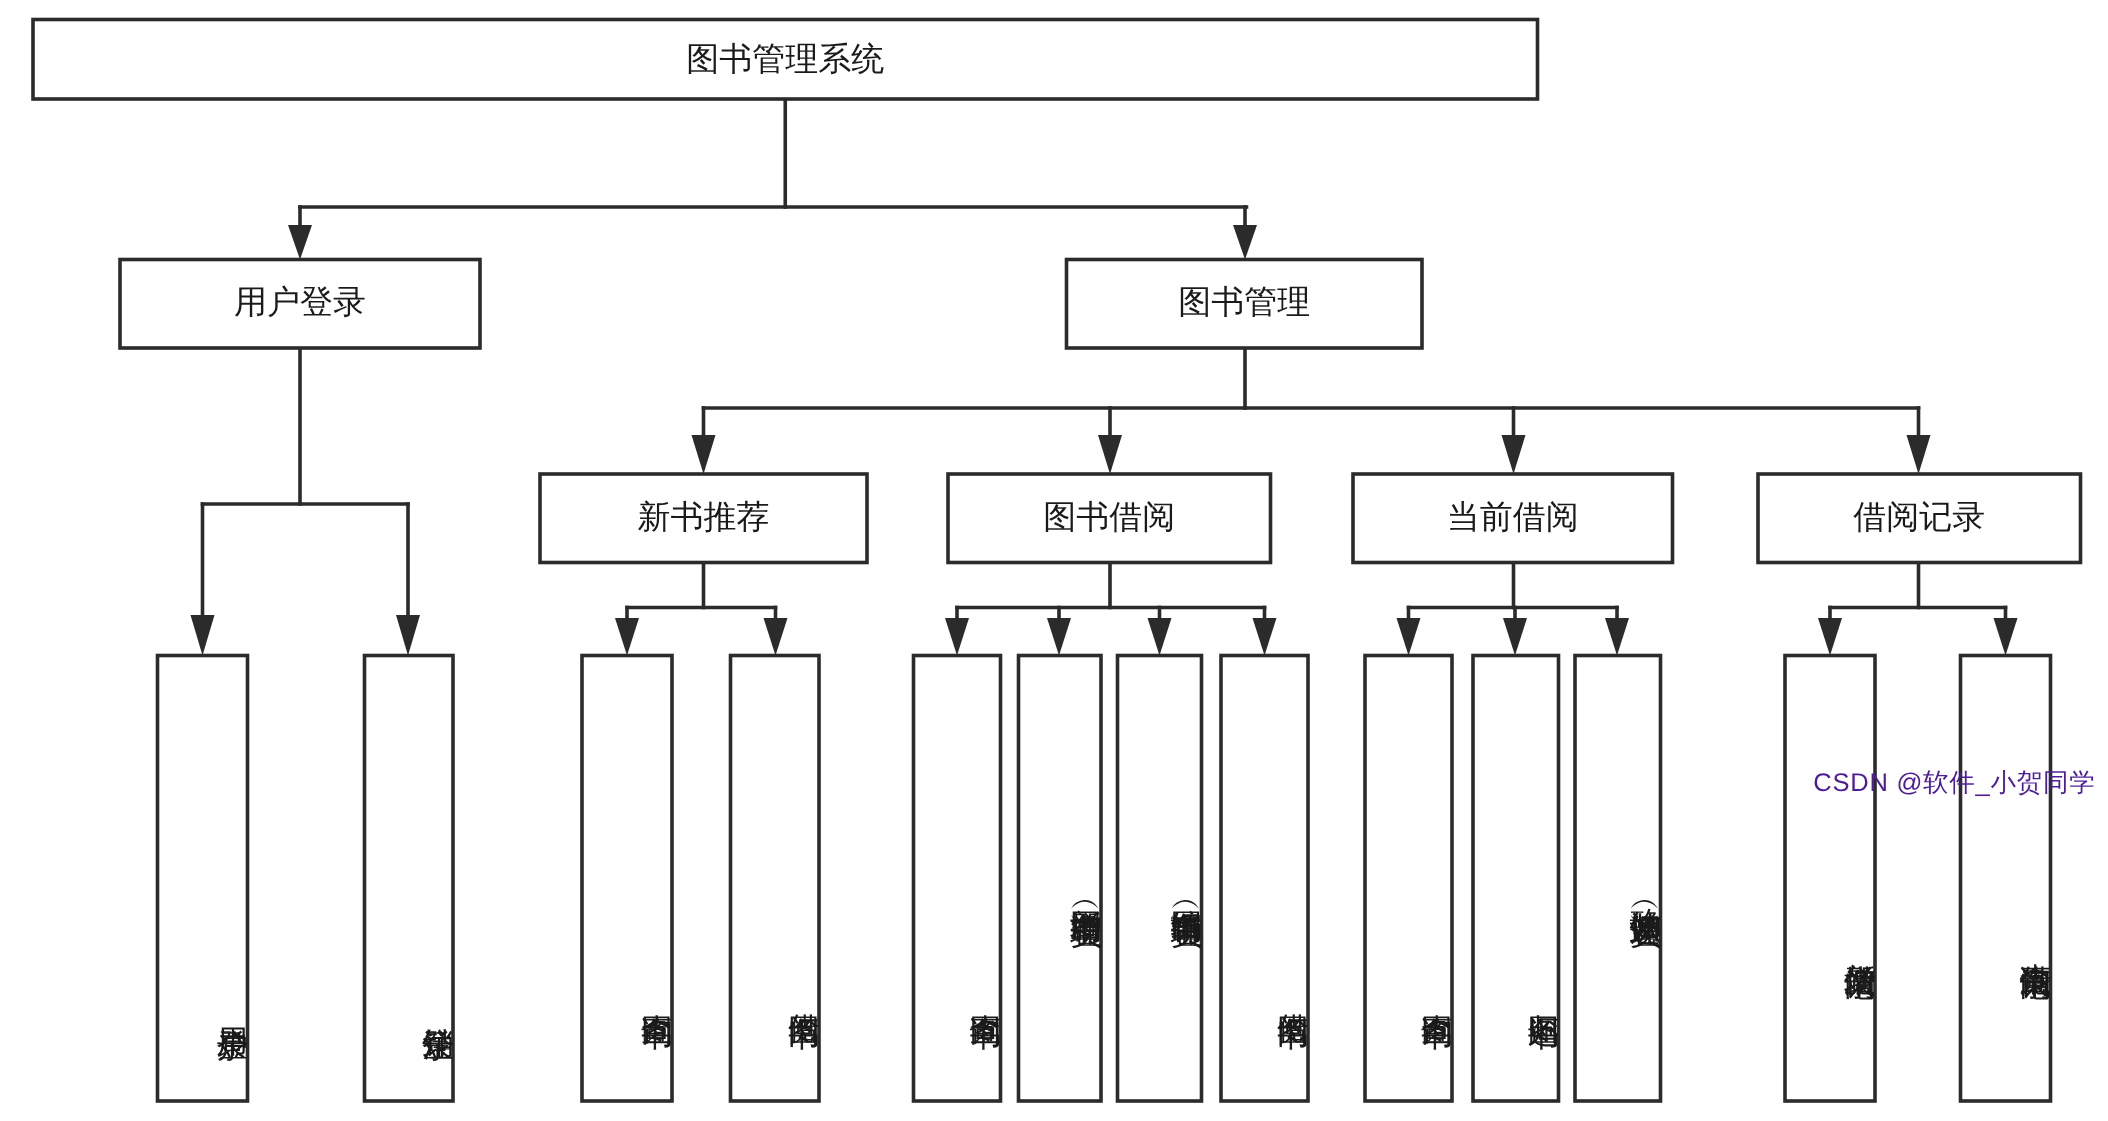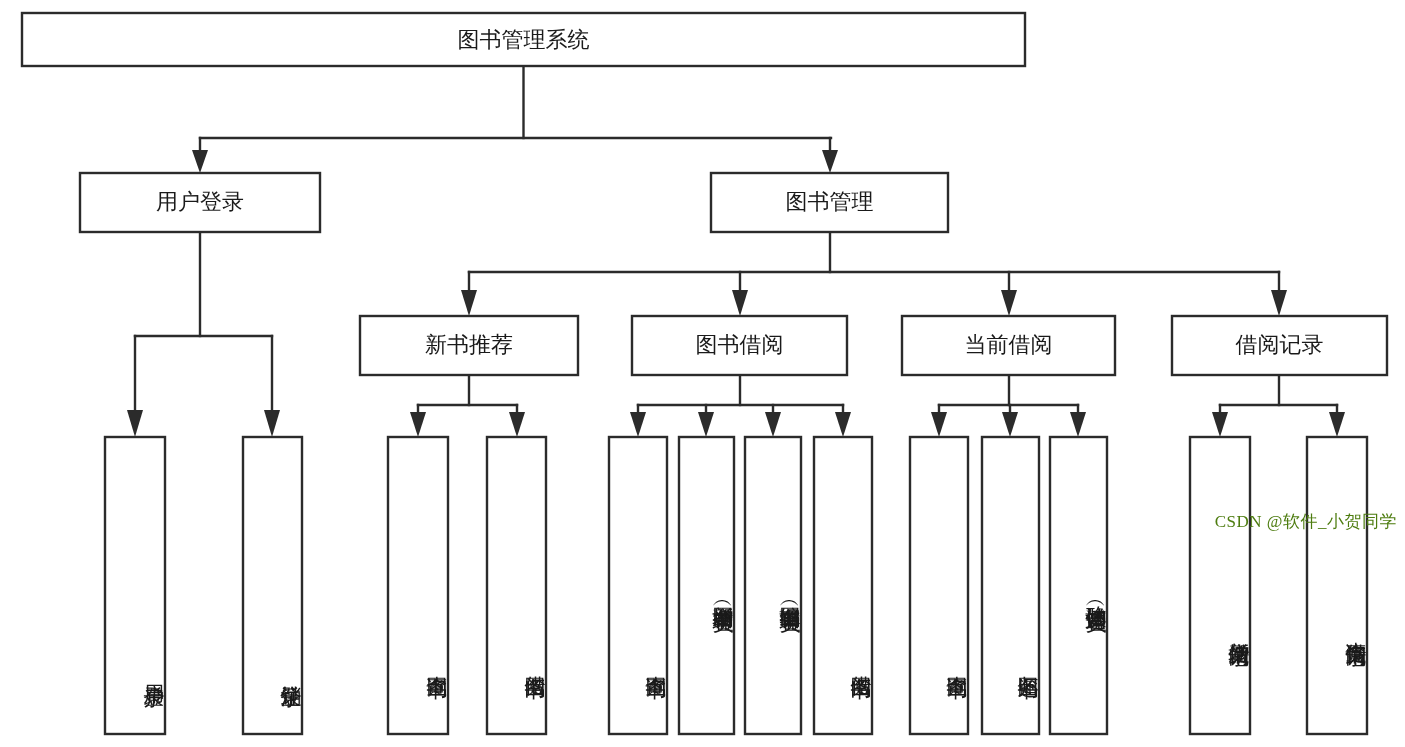--- a/index.html
+++ b/index.html
@@ -61,23 +61,23 @@
     line-height: 1.04;
     color: #1a1a1a;
     letter-spacing: 1px;
     white-space: nowrap;
     pointer-events: none;
   }
   .watermark {
     position: absolute;
     right: 8px;
     bottom: 6px;
-    font-family: Liberation Serif, serif;
+    font-family: Liberation Sans, sans-serif;
     font-size: 17px;
-    color: #4d7c0f;
+    color: #4c1d95;
     letter-spacing: 0.5px;
     white-space: nowrap;
   }
 </style>
 </head>
 <body>
 
 <div id="diagram-root">
 
   <svg class="diagram" viewBox="0 0 1405 747" xmlns="http://www.w3.org/2000/svg">

